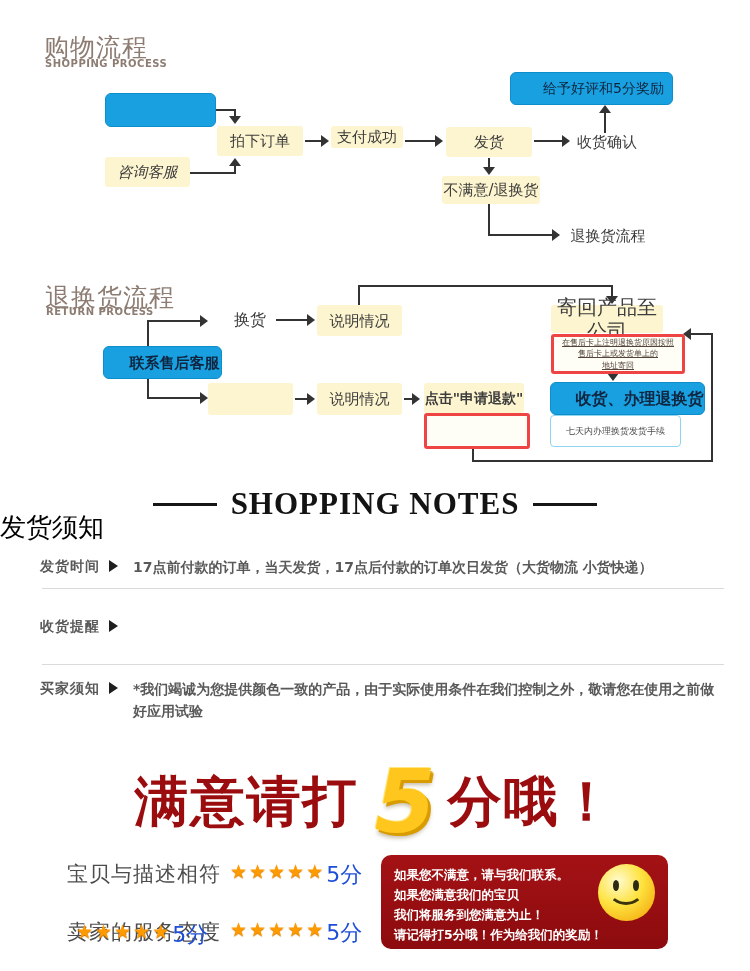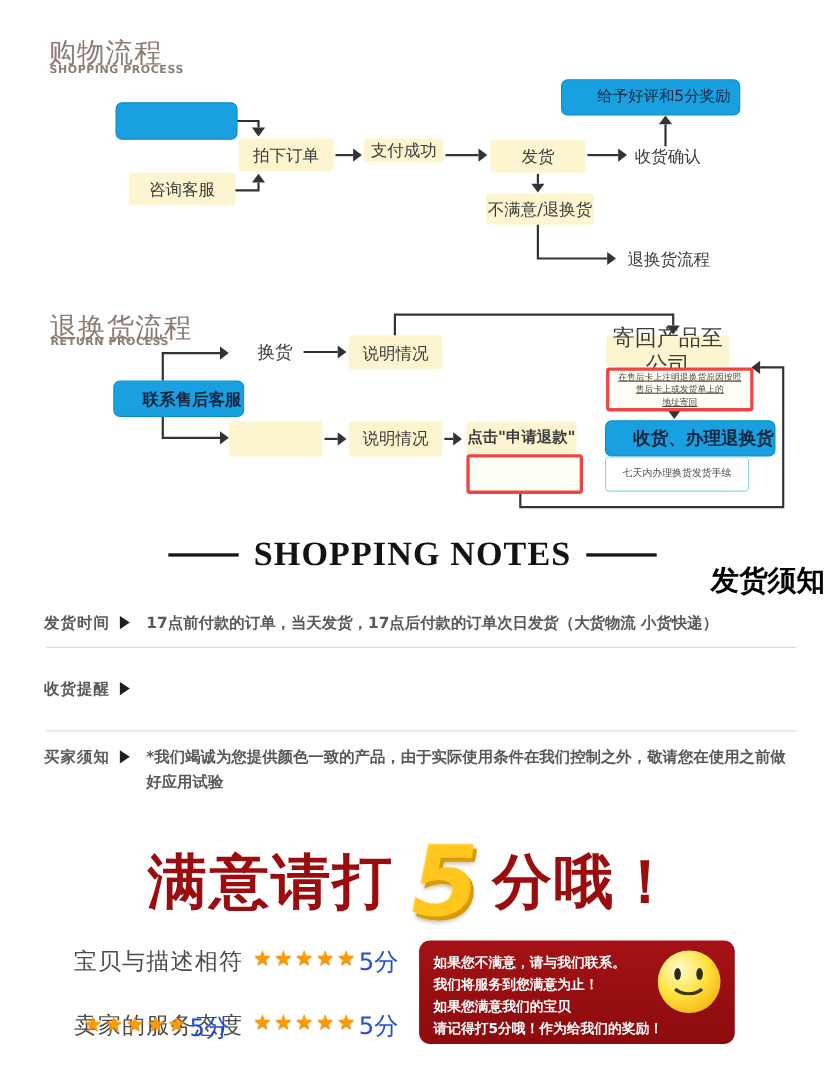--- a/index.html
+++ b/index.html
@@ -17,21 +17,21 @@
   .node.plain{background:transparent;}
   .node.bold{font-weight:bold;}
   .node.white-y{background:#fffef6;border:3px solid #ef4444;text-decoration:underline;}
   .node.white-b{background:#ffffff;border:1px solid #8fd4f0;border-radius:4px;}
   .node.small{font-size:8px;line-height:1.4;white-space:pre-line;color:#55463c;}
   .node.small9{font-size:9px;color:#4a4a4a;}
 
   .nheading{position:absolute;left:0;top:486px;width:750px;display:flex;align-items:center;justify-content:center;gap:14px;}
   .nheading .bar{width:64px;height:3px;background:#161616;}
   .nheading .t{font-family:"Liberation Serif","DejaVu Serif",serif;font-size:31px;font-weight:bold;color:#131313;letter-spacing:1px;}
-  .ncn{position:absolute;left:0;top:510px;width:750px;text-align:right;font-size:26px;font-weight:bold;color:#000;}
+  .ncn{position:absolute;left:0;top:510px;width:750px;text-align:left;font-size:26px;font-weight:normal;color:#000;}
 
   .nrow-label{position:absolute;left:40px;font-size:14px;font-weight:bold;color:var(--body-gray,#595959);letter-spacing:1px;}
   .nrow-tri{position:absolute;left:109px;width:0;height:0;border:solid transparent;border-width:6px 0 6px 9px;border-left-color:#1e1e1e;}
   .nrow-text{position:absolute;left:133px;width:592px;font-size:14px;font-weight:bold;color:var(--body-gray,#595959);line-height:1.55;}
   .divider{position:absolute;left:42px;width:682px;height:1px;background:#dadada;}
 
   .headline{position:absolute;left:0;top:752px;width:750px;height:100px;display:flex;align-items:center;justify-content:center;}
   .headline .red{font-size:54px;font-weight:bold;color:var(--headline-red,#9b0c0e);letter-spacing:2px;}
   .headline .five{position:relative;font-size:88px;font-weight:bold;font-style:italic;line-height:1;
                   color:var(--gold,#ffc61e);margin:0 12px 0 16px;
@@ -95,21 +95,21 @@
       <polygon points="412,393 412,405 420,399"></polygon>
       <polygon points="607,373 619,373 613,381"></polygon>
       <polygon points="691,328 691,340 683,334"></polygon>
     </g>
   </svg>
 
   <div class="sec-title" style="left:44px;top:31px;">购物流程</div>
   <div class="sec-sub" style="left:45px;top:58px;">SHOPPING PROCESS</div>
 
   <div class="node blue" style="left:105px;top:93px;width:85px;height:32px;"></div>
-  <div class="node yellow" style="left:117px;top:157px;width:97px;height:30px;">咨询客服</div>
+  <div class="node yellow" style="left:105px;top:157px;width:85px;height:30px;font-style:italic;">咨询客服</div>
   <div class="node yellow" style="left:217px;top:126px;width:86px;height:30px;">拍下订单</div>
   <div class="node yellow" style="left:331px;top:126px;width:72px;height:22px;">支付成功</div>
   <div class="node yellow" style="left:446px;top:127px;width:86px;height:30px;">发货</div>
   <div class="node plain" style="left:567px;top:132px;width:80px;height:20px;">收货确认</div>
   <div class="node blue" style="left:510px;top:72px;width:137px;height:31px;font-size:14px;">给予好评和5分奖励</div>
   <div class="node yellow" style="left:442px;top:176px;width:98px;height:28px;">不满意/退换货</div>
   <div class="node plain" style="left:565px;top:226px;width:86px;height:20px;">退换货流程</div>
 
   <div class="sec-title" style="left:45px;top:281px;">退换货流程</div>
   <div class="sec-sub" style="left:46px;top:306px;">RETURN PROCESS</div>
@@ -168,22 +168,22 @@
     <span class="stars">★★★★★</span>
     <span class="score">5分</span>
   </div>
   <div class="rrow" style="top:920px;">
     <span class="stars">★★★★★</span>
     <span class="score">5分</span>
   </div>
 
   <div class="notice">
     <div class="nline">如果您不满意，请与我们联系。</div>
+    <div class="nline">如果您满意我们的宝贝</div>
     <div class="nline">我们将服务到您满意为止！</div>
-    <div class="nline">如果您满意我们的宝贝</div>
     <div class="nline full">请记得打5分哦！作为给我们的奖励！</div>
     <div class="smiley">
       <span class="eye l"></span>
       <span class="eye r"></span>
       <span class="mouth"></span>
     </div>
   </div>
 
 </div>
 

